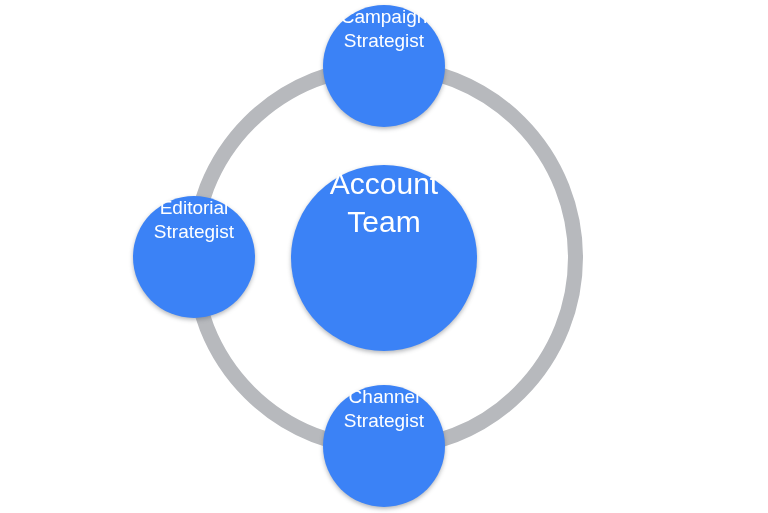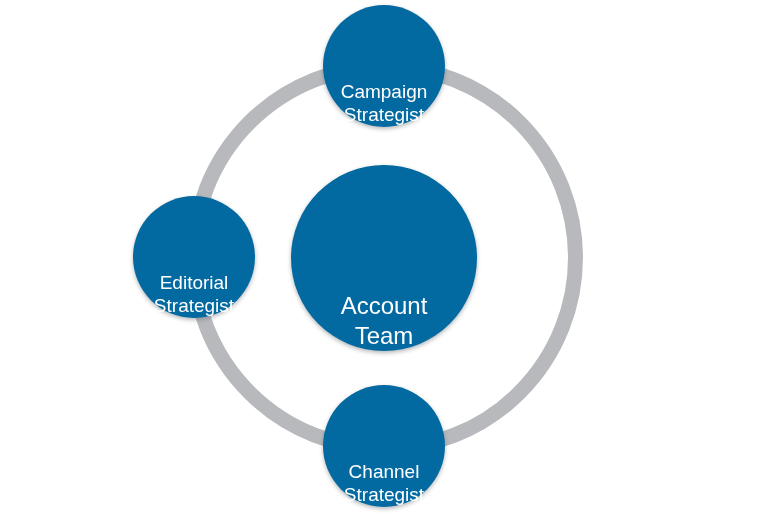--- a/index.html
+++ b/index.html
@@ -21,38 +21,38 @@
     top: 58.5px;
     width: 397px;
     height: 397px;
     box-sizing: border-box;
     border: 15px solid #b7b9bd;
     border-radius: 50%;
   }
   .node {
     position: absolute;
     border-radius: 50%;
-    background: #0369a1;
+    background: #3b82f6;
     color: #ffffff;
     display: flex;
-    align-items: flex-end;
+    align-items: flex-start;
     justify-content: center;
     text-align: center;
     box-shadow: 0 2px 4px rgba(90, 95, 105, 0.45);
   }
   .node .label {
     display: block;
     line-height: 1.25;
   }
   .node.center-node {
     left: 291px;
     top: 165px;
     width: 186px;
     height: 186px;
-    font-size: 24px;
+    font-size: 30px;
   }
   .node.center-node .label { max-width: 150px; }
   .node.satellite {
     width: 122px;
     height: 122px;
     font-size: 19px;
   }
   .node.satellite .label { max-width: 100px; }
   .node.pos-top    { left: 323px; top: 5px;   }
   .node.pos-right  { left: 515px; top: 196px; }

